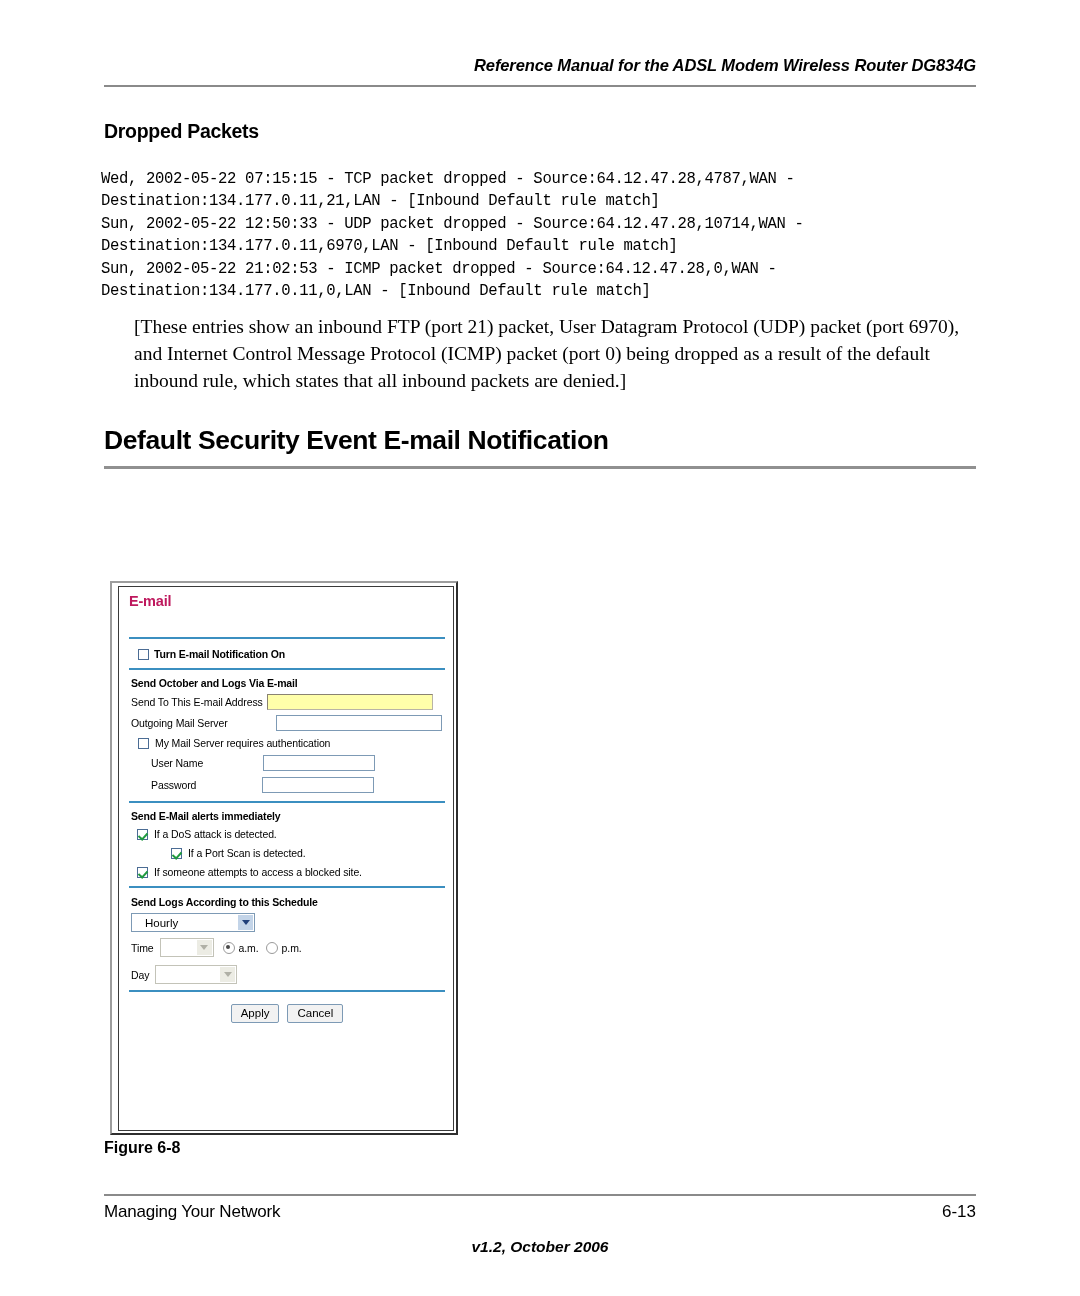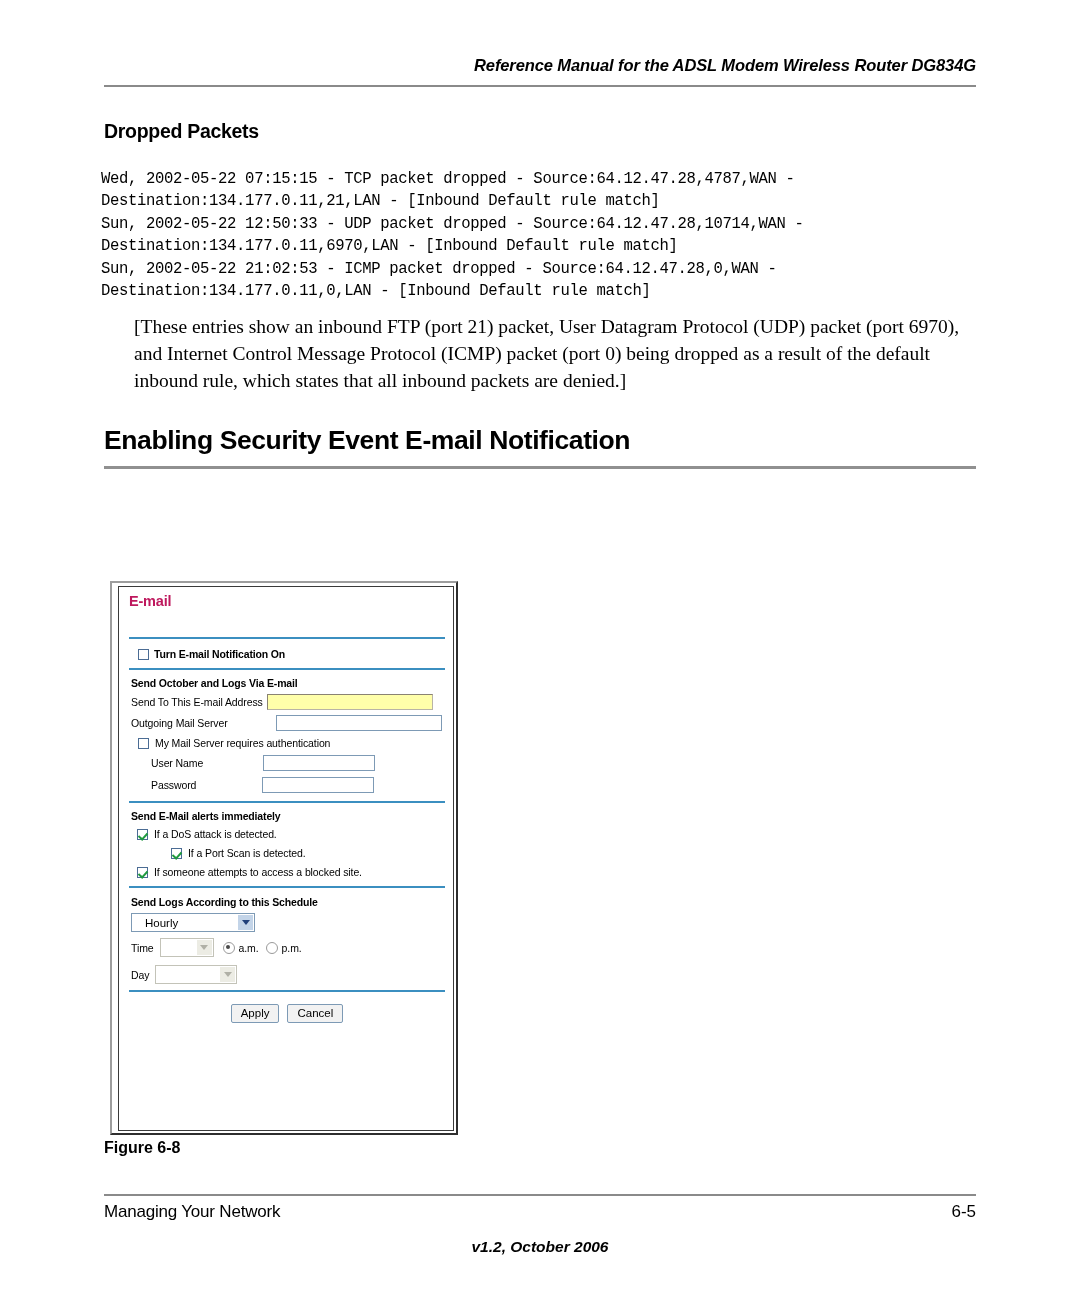--- a/index.html
+++ b/index.html
@@ -356,21 +356,21 @@
 
   <div class="log">Wed, 2002-05-22 07:15:15 - TCP packet dropped - Source:64.12.47.28,4787,WAN -
 Destination:134.177.0.11,21,LAN - [Inbound Default rule match]
 Sun, 2002-05-22 12:50:33 - UDP packet dropped - Source:64.12.47.28,10714,WAN -
 Destination:134.177.0.11,6970,LAN - [Inbound Default rule match]
 Sun, 2002-05-22 21:02:53 - ICMP packet dropped - Source:64.12.47.28,0,WAN -
 Destination:134.177.0.11,0,LAN - [Inbound Default rule match]</div>
 
   <div class="note">[These entries show an inbound FTP (port 21) packet, User Datagram Protocol (UDP) packet (port 6970), and Internet Control Message Protocol (ICMP) packet (port 0) being dropped as a result of the default inbound rule, which states that all inbound packets are denied.]</div>
 
-  <div class="h1">Enabling Security Event E-mail Notification</div>
+  <div class="h1">Default Security Event E-mail Notification</div>
   <div class="h1-rule"></div>
 
 
   <div class="fig-wrap">
     <div class="fig-inner">
       <div class="fig-pad">
 
         <div class="email-title">E-mail</div>
 
         <div class="hr-blue"></div>
@@ -469,16 +469,16 @@
         </div>
 
       </div>
     </div>
   </div>
 
   <div class="fig-caption">Figure 6-8</div>
 
   <div class="foot-rule"></div>
   <div class="foot-left">Managing Your Network</div>
-  <div class="foot-right">6-5</div>
+  <div class="foot-right">6-13</div>
   <div class="foot-center">v1.2, October 2006</div>
 
 </div>
 
 </body></html>

